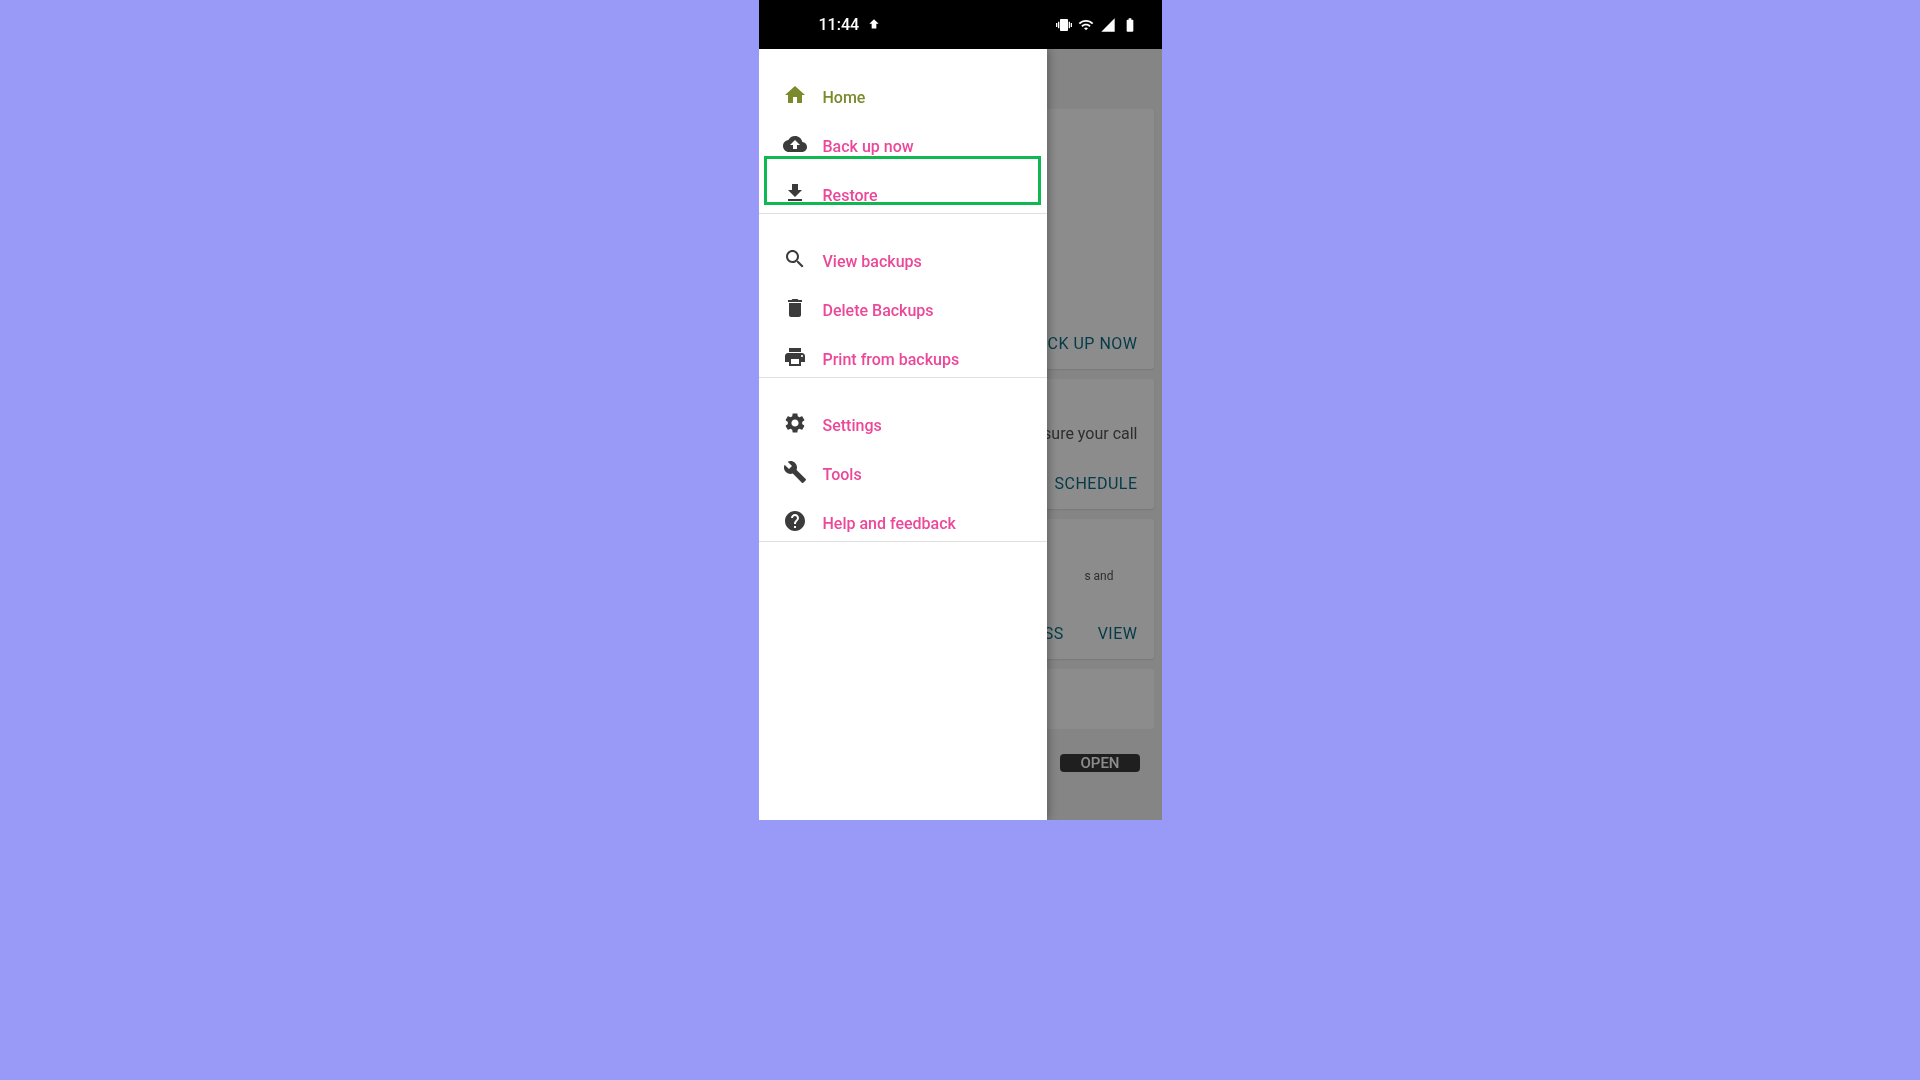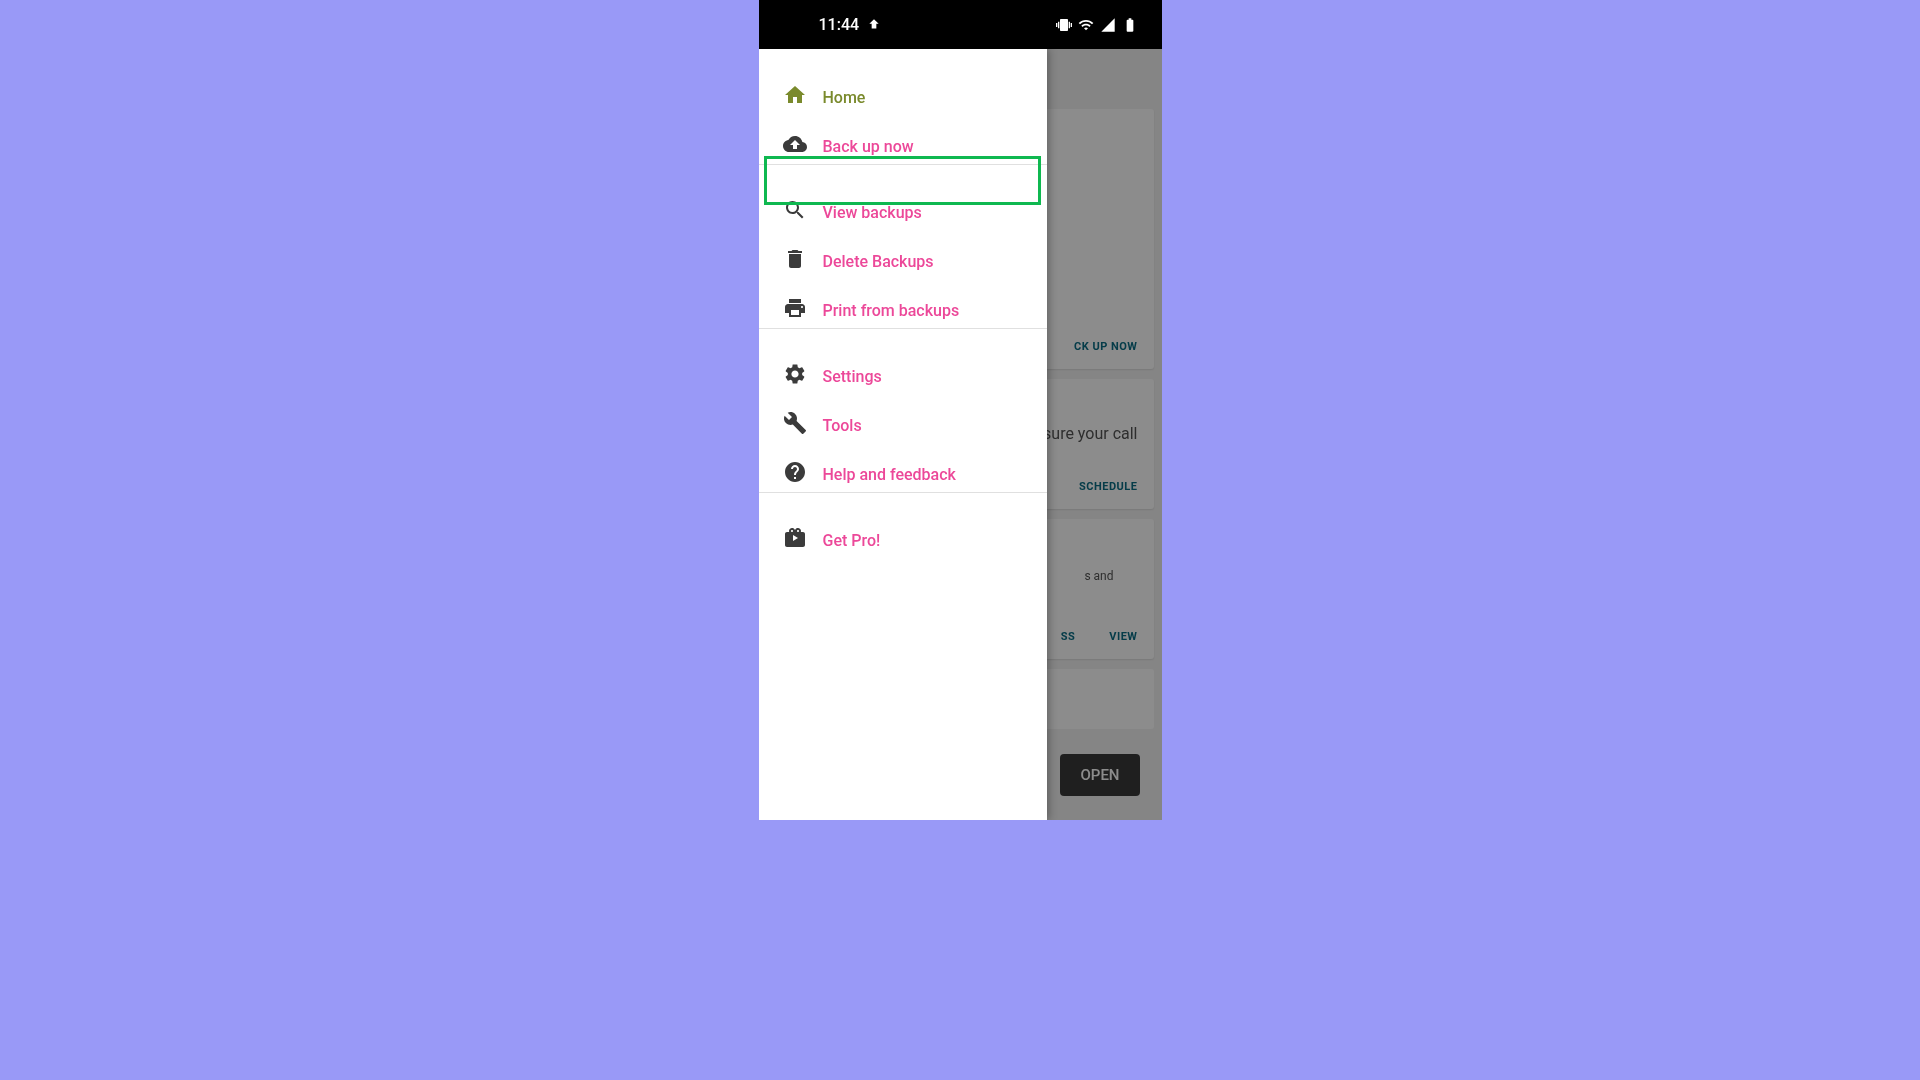--- a/index.html
+++ b/index.html
@@ -62,43 +62,43 @@
     .bg-card {
       background: #fff;
       border-radius: 3px;
       margin-bottom: 10px;
       box-shadow: 0 1px 2px rgba(0,0,0,0.1);
       padding: 16px;
     }
     .bg-card-tall { height: 260px; display:flex; align-items:flex-end; justify-content:flex-end;}
     .bg-btn {
       color: #0b6e86;
-      font-weight: 700;
-      font-size: 11px;
+      font-weight: 400;
+      font-size: 16px;
       letter-spacing: 0.5px;
     }
     .bg-card-med { height: 130px; position: relative; }
     .bg-card-med .bg-text { color: #555; font-size: 16px; position:absolute; top:45px; right:16px; }
     .bg-card-med .bg-btn { position: absolute; bottom: 16px; right: 16px; }
     .bg-card-sm { height: 140px; position: relative; }
     .bg-card-sm .bg-text { color: #555; font-size: 12px; position:absolute; top:50px; right:40px; }
     .bg-card-sm .bg-btns { position: absolute; bottom: 16px; right: 16px; display:flex; gap:34px;}
     .bg-promo {
       background: #fff;
       border-radius: 3px;
       padding: 14px 20px;
       display: flex;
       align-items: center;
       justify-content: space-between;
     }
     .bg-promo-title { color:#444; font-size: 27px; }
     .bg-open-btn {
       background: #3a3a3a;
       color: #fff;
-      padding: 12px 20px;
+      padding: 0 20px;
       border-radius: 4px;
       font-size: 15px;
       font-weight: 500;
       margin-top: 25px;
       float:right;
       margin-right: 14px;
     }
     
     .drawer {
       position: absolute;
@@ -216,20 +216,28 @@
 
       <div class="drawer-item">
         <span class="drawer-icon">
           <svg viewBox="0 0 24 24">
               <path d="M19.35 10.04C18.67 6.59 15.64 4 12 4 9.11 4 6.6 5.64 5.35 8.04 2.34 8.36 0 10.91 0 14c0 3.31 2.69 6 6 6h13c2.76 0 5-2.24 5-5 0-2.64-2.05-4.78-4.65-4.96zM14 13v4h-4v-4H7l5-5 5 5h-3z"></path>
             </svg>
         </span>
         <span class="drawer-label">Back up now</span>
       </div>
 
+      <div class="drawer-item">
+        <span class="drawer-icon">
+          <svg viewBox="0 0 24 24">
+              <path d="M19 9h-4V3H9v6H5l7 7 7-7zM5 18v2h14v-2H5z"></path>
+            </svg>
+        </span>
+        <span class="drawer-label">Restore</span>
+      </div>
 
 
       <div class="drawer-divider"></div>
 
       <div class="drawer-item">
         <span class="drawer-icon">
           <svg viewBox="0 0 24 24">
               <path d="M15.5 14h-.79l-.28-.27C15.41 12.59 16 11.11 16 9.5 16 5.91 13.09 3 9.5 3S3 5.91 3 9.5 5.91 16 9.5 16c1.61 0 3.09-.59 4.23-1.57l.27.28v.79l5 4.99L20.49 19l-4.99-5zm-6 0C7.01 14 5 11.99 5 9.5S7.01 5 9.5 5 14 7.01 14 9.5 11.99 14 9.5 14z"></path>
             </svg>
         </span>
@@ -278,27 +286,18 @@
         <span class="drawer-icon">
           <svg viewBox="0 0 24 24">
               <path d="M12 2C6.48 2 2 6.48 2 12s4.48 10 10 10 10-4.48 10-10S17.52 2 12 2zm1 17h-2v-2h2v2zm2.07-7.75l-.9.92C13.45 12.9 13 13.5 13 15h-2v-.5c0-1.1.45-2.1 1.17-2.83l1.24-1.26c.37-.36.59-.86.59-1.41 0-1.1-.9-2-2-2s-2 .9-2 2H8c0-2.21 1.79-4 4-4s4 1.79 4 4c0 .88-.36 1.68-.93 2.25z"></path>
             </svg>
         </span>
         <span class="drawer-label">Help and feedback</span>
       </div>
 
       <div class="drawer-divider"></div>
 
-      <div class="drawer-item">
-        <span class="drawer-icon">
-          <svg viewBox="0 0 24 24">
-              <path d="M20 6h-2.18c.11-.31.18-.65.18-1 0-1.66-1.34-3-3-3-1.05 0-1.96.54-2.5 1.35l-.5.67-.5-.68C10.96 2.54 10.05 2 9 2 7.34 2 6 3.34 6 5c0 .35.07.69.18 1H4c-1.11 0-1.99.89-1.99 2L2 19c0 1.11.89 2 2 2h16c1.11 0 2-.89 2-2V8c0-1.11-.89-2-2-2zm-5-2c.55 0 1 .45 1 1s-.45 1-1 1-1-.45-1-1 .45-1 1-1zM9 4c.55 0 1 .45 1 1s-.45 1-1 1-1-.45-1-1 .45-1 1-1z"></path>
-              <path fill="#fff" d="M10 9l5 3-5 3z"></path>
-            </svg>
-        </span>
-        <span class="drawer-label">Get Pro!</span>
-      </div>
 
       <div class="highlight-box"></div>
     </div>
 
   </div>
 </div>
 
 </body></html>

